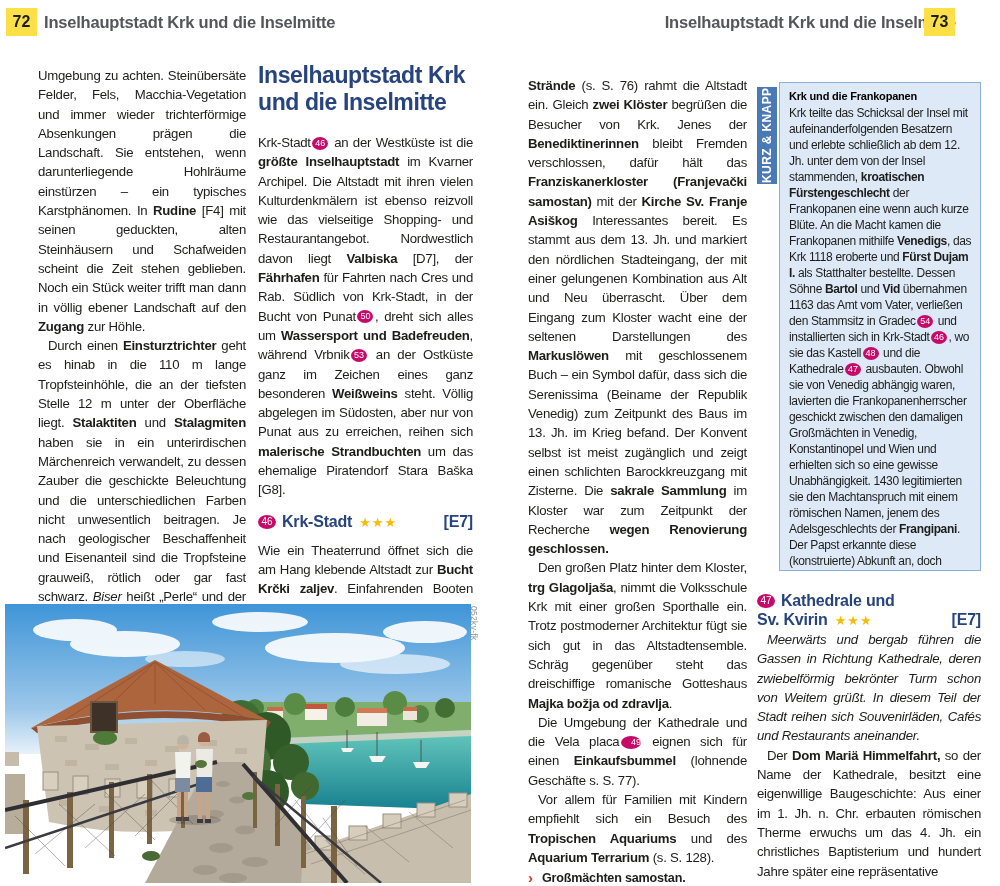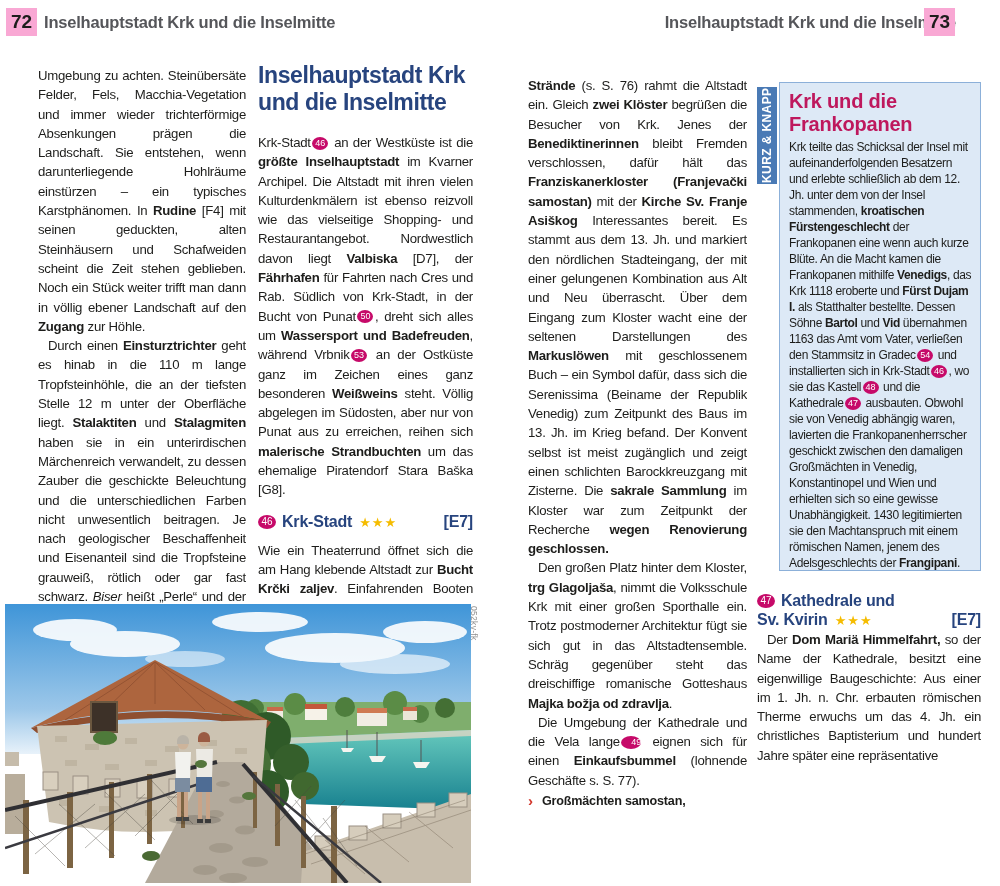--- a/index.html
+++ b/index.html
@@ -1,20 +1,20 @@
 <!DOCTYPE html>
 <html lang="de"><head>
 <meta charset="utf-8">
 <style>
   html,body{margin:0;padding:0;background:#ffffff;}
   .page{position:relative;width:1000px;height:886px;background:#fff;overflow:hidden;
         font-family:"Liberation Sans",sans-serif;color:#1d1d1b;}
   
-  .pagenum{position:absolute;top:8px;width:31px;height:28px;background:#f9a8d4;
-           color:#1d1d1b;font-weight:bold;font-size:19px;display:flex;align-items:center;justify-content:center;}
+  .pagenum{position:absolute;top:8px;width:31px;height:28px;background:#fde047;
+           color:#1d1d1b;font-weight:bold;font-size:16px;display:flex;align-items:center;justify-content:center;}
   #pn-left{left:6px;} #pn-right{left:924px;}
   .hdr-title{position:absolute;top:13px;font-size:16.5px;font-weight:bold;color:#55565a;letter-spacing:-0.2px;white-space:nowrap;}
   #hdr-left{left:44px;} #hdr-right{right:44px;}
   
   .col{position:absolute;overflow:hidden;}
   #col1{left:38px;top:66px;width:208px;height:548px;}
   #col2{left:258px;top:62px;width:215px;height:542px;}
   #col3{left:528px;top:76px;width:219px;height:806px;}
   #col4{left:757px;top:66px;width:224px;height:818px;}
   .bodytext{font-size:13.2px;line-height:19.3px;text-align:justify;letter-spacing:-0.25px;margin:0;}
@@ -34,21 +34,21 @@
   .info{position:relative;padding-left:14px;text-align:left;font-size:12.6px;line-height:16.5px;
         letter-spacing:-0.2px;margin-top:3px;}
   .chev{position:absolute;left:0;top:-1px;color:#d2372c;font-weight:bold;font-size:15px;line-height:17px;}
   
   .kkwrap{position:relative;margin-top:16px;}
   .kktab{position:absolute;left:0;top:5px;width:20px;height:97px;background:#4a7ab5;color:#fff;
          font-weight:bold;font-size:12px;letter-spacing:0.4px;writing-mode:vertical-rl;
          transform:rotate(180deg);display:flex;align-items:center;justify-content:center;white-space:nowrap;}
   .kkbox{margin-left:22px;background:#dde9f6;border:1px solid #8cb0d9;padding:7px 8px 12px 9px;
          max-height:468px;overflow:hidden;}
-  .kktitle{font-size:20px;font-weight:bold;color:#be185d;margin:0 0 3px 0;letter-spacing:-0.2px;}
+  .kktitle{font-size:11px;font-weight:bold;color:#000000;margin:0 0 3px 0;letter-spacing:-0.2px;}
   .kkbody{font-size:12px;line-height:16px;text-align:left;letter-spacing:-0.35px;margin:0;}
   #sec47{margin-top:20px;flex-direction:column;align-items:stretch;}
   #sec47 .secline{display:flex;align-items:baseline;line-height:19px;}
   
   .photo{position:absolute;left:5px;top:604px;width:466px;height:279px;z-index:3;overflow:hidden;}
   .photo svg{display:block;width:100%;height:100%;}
   .credit{position:absolute;left:479px;top:606px;font-size:8.5px;color:#8f8f8f;letter-spacing:0.3px;
           transform-origin:0 0;transform:rotate(90deg);z-index:3;white-space:nowrap;}
 </style>
 </head>
@@ -75,21 +75,22 @@
       <span>Krk-Stadt</span>
       <span class="stars">★★★</span>
       <span class="grid">[E7]</span>
     </div>
     <p class="bodytext"><span>Wie ein Theaterrund öffnet sich die am Hang klebende Altstadt zur </span><span class="b">Bucht Krčki zaljev</span><span>. Einfahrenden Booten bietet sich das Bild eines bunten Häuserpuzzles, aus dem der Glockenturm der </span></p>
   </div>
 
   <div class="col" id="col3">
     <p class="bodytext"><span class="b">Strände</span><span> (s. S. 76) rahmt die Altstadt ein. Gleich </span><span class="b">zwei Klöster</span><span> begrüßen die Besucher von Krk. Jenes der </span><span class="b">Benediktinerinnen</span><span> bleibt Fremden verschlossen, dafür hält das </span><span class="b">Franziskanerkloster (Franjevački samostan)</span><span> mit der </span><span class="b">Kirche Sv. Franje Asiškog</span><span> Interessantes bereit. Es stammt aus dem 13. Jh. und markiert den nördlichen Stadteingang, der mit einer gelungenen Kombination aus Alt und Neu überrascht. Über dem Eingang zum Kloster wacht eine der seltenen Darstellungen des </span><span class="b">Markuslöwen</span><span> mit geschlossenem Buch – ein Symbol dafür, dass sich die Serenissima (Beiname der Republik Venedig) zum Zeitpunkt des Baus im 13. Jh. im Krieg befand. Der Konvent selbst ist meist zugänglich und zeigt einen schlichten Barockkreuzgang mit Zisterne. Die </span><span class="b">sakrale Sammlung</span><span> im Kloster war zum Zeitpunkt der Recherche </span><span class="b">wegen Renovierung geschlossen.</span></p>
     <p class="bodytext ind"><span>Den großen Platz hinter dem Kloster, </span><span class="b">trg Glagoljaša</span><span>, nimmt die Volksschule Krk mit einer großen Sporthalle ein. Trotz postmoderner Architektur fügt sie sich gut in das Altstadtensemble. Schräg gegenüber steht das dreischiffige romanische Gotteshaus </span><span class="b">Majka božja od zdravlja</span><span>.</span></p>
-    <p class="bodytext ind"><span>Die Umgebung der Kathedrale und die Vela lange</span><span class="badge">49</span><span> eignen sich für einen </span><span class="b">Einkaufsbummel</span><span> (lohnende Geschäfte s. S. 77).</span></p>
+    <p class="bodytext ind"><span>Die Umgebung der Kathedrale und die Vela placa</span><span class="badge">49</span><span> eignen sich für einen </span><span class="b">Einkaufsbummel</span><span> (lohnende Geschäfte s. S. 77).</span></p>
+    <p class="bodytext ind"><span>Vor allem für Familien mit Kindern empfiehlt sich ein Besuch des </span><span class="b">Tropischen Aquariums</span><span> und des </span><span class="b">Aquarium Terrarium</span><span> (s. S. 128).</span></p>
     <p class="info">
       <span class="chev">›</span><span><span class="b">Großmächten samostan,</span><br></span>
     </p>
 
   </div>
 
   <div class="col" id="col4">
     <div class="kkwrap">
       <div class="kktab">KURZ &amp; KNAPP</div>
       <div class="kkbox">
@@ -101,20 +102,21 @@
       <div class="secline">
         <span class="badge">47</span>
         <span>Kathedrale und</span>
       </div>
       <div class="secline">
         <span>Sv. Kvirin</span>
         <span class="stars">★★★</span>
         <span class="grid">[E7]</span>
       </div>
     </div>
+    <p class="bodytext ind"><span class="i">Meerwärts und bergab führen die Gassen in Richtung Kathedrale, deren zwiebelförmig bekrönter Turm schon von Weitem grüßt. In diesem Teil der Stadt reihen sich Souvenirläden, Cafés und Restaurants aneinander.</span></p>
     <p class="bodytext ind"><span>Der </span><span class="b">Dom Mariä Himmelfahrt,</span><span> so der Name der Kathedrale, besitzt eine eigenwillige Baugeschichte: Aus einer im 1. Jh. n. Chr. erbauten römischen Therme erwuchs um das 4. Jh. ein christliches Baptisterium und hundert Jahre später eine repräsentative</span></p>
   </div>
 
   <div class="photo">
     <svg viewBox="0 0 466 279" preserveAspectRatio="none">
       <defs>
         <linearGradient id="sky" x1="0" y1="0" x2="0" y2="1">
           <stop offset="0" stop-color="#3f95d8"></stop>
             <stop offset="0.7" stop-color="#9cc7e9"></stop>
             <stop offset="1" stop-color="#e8f2fa"></stop>

